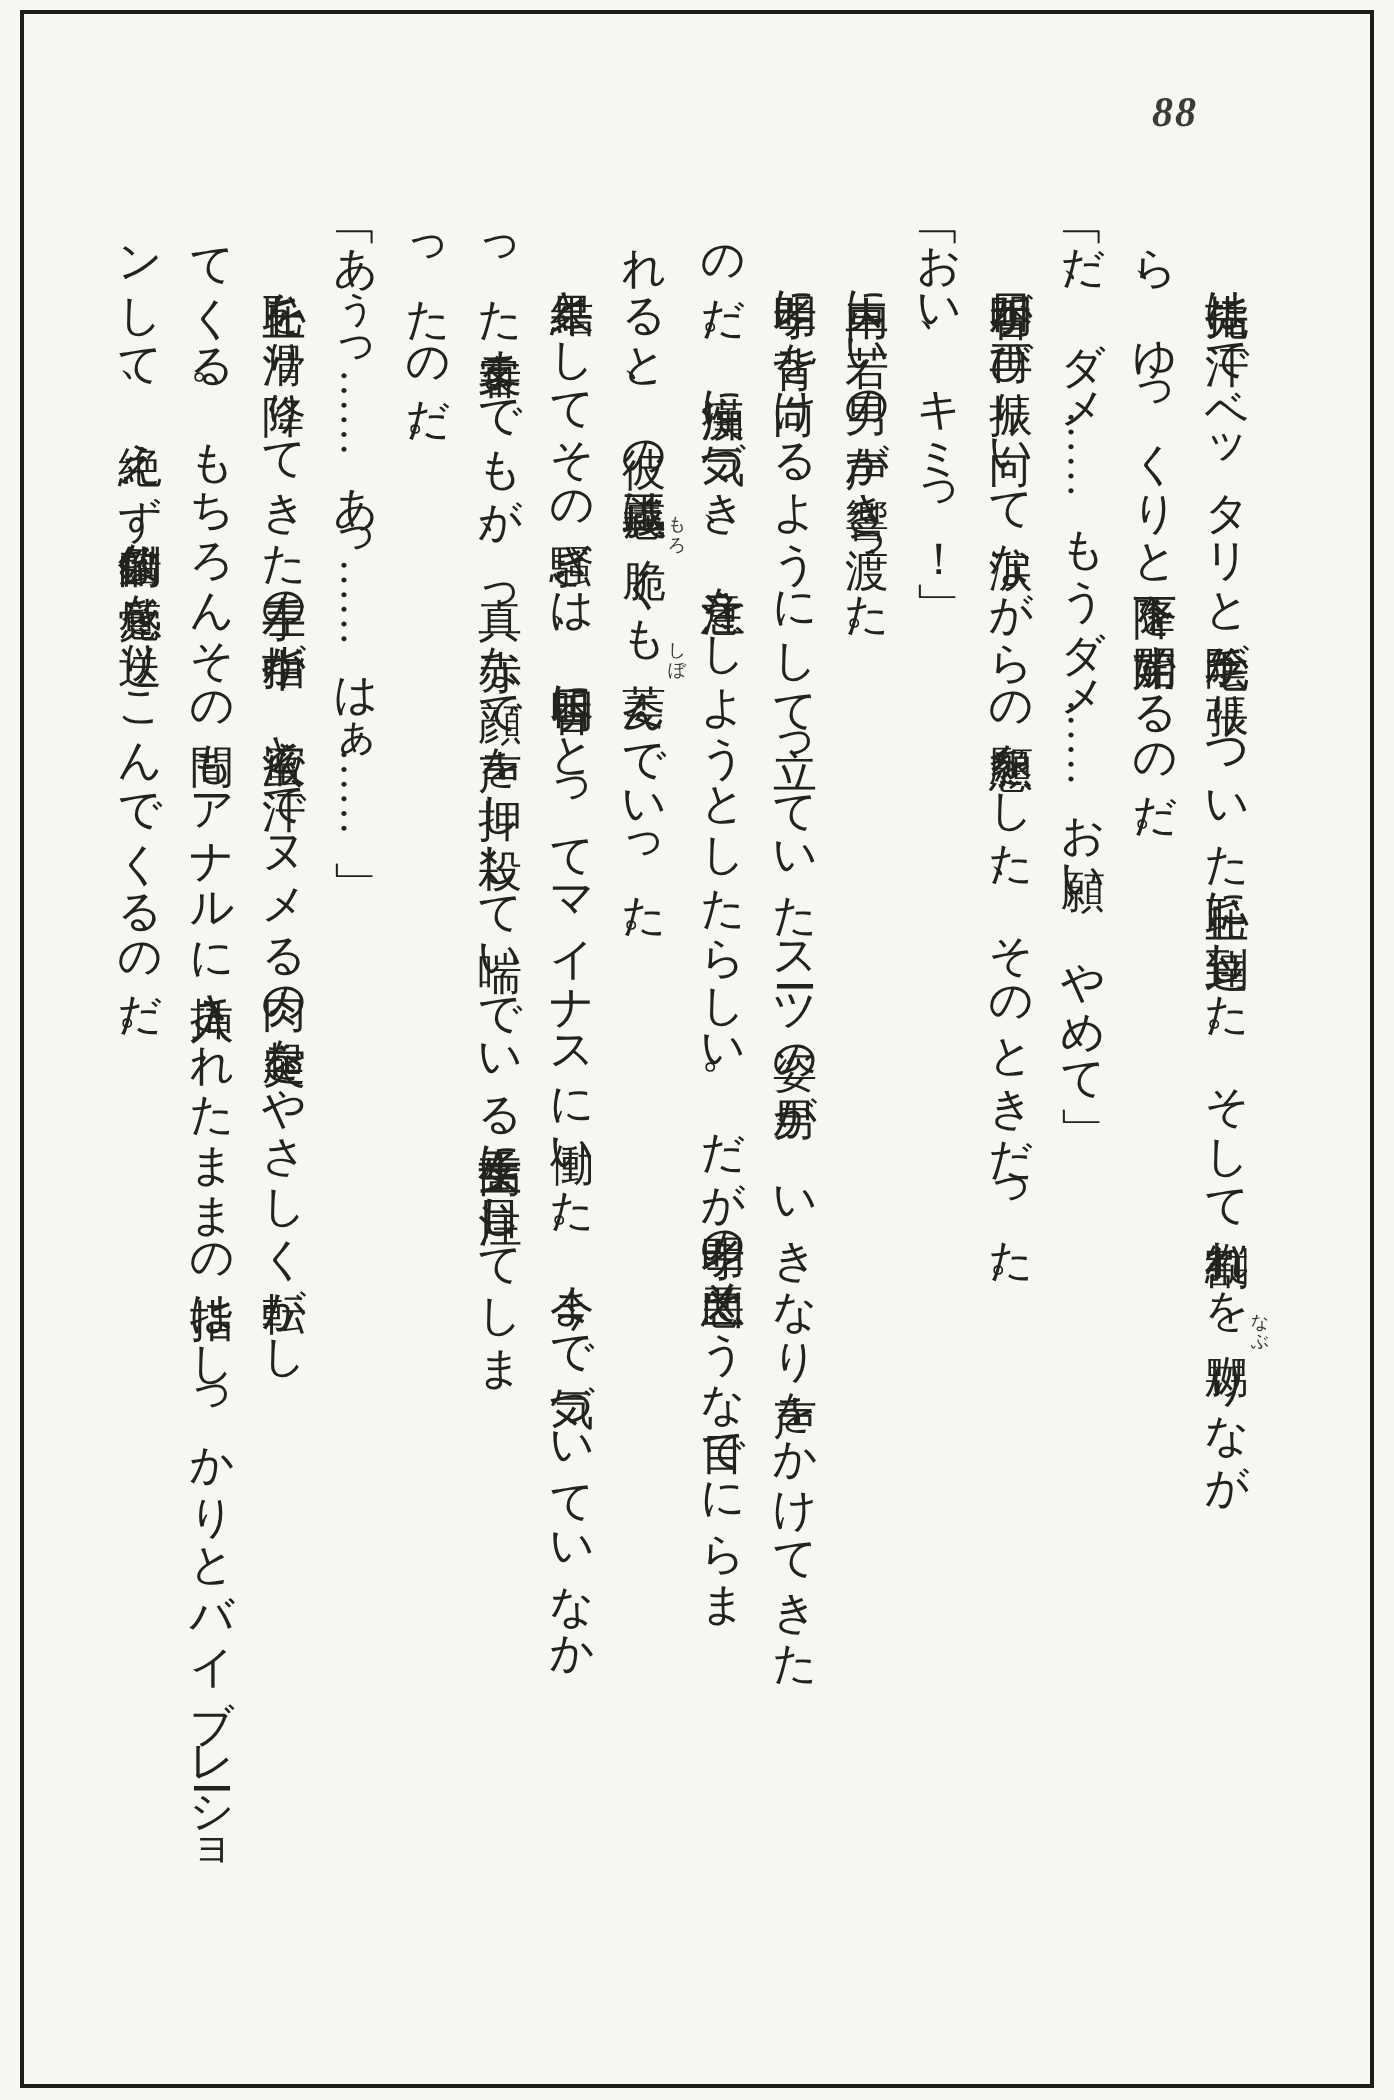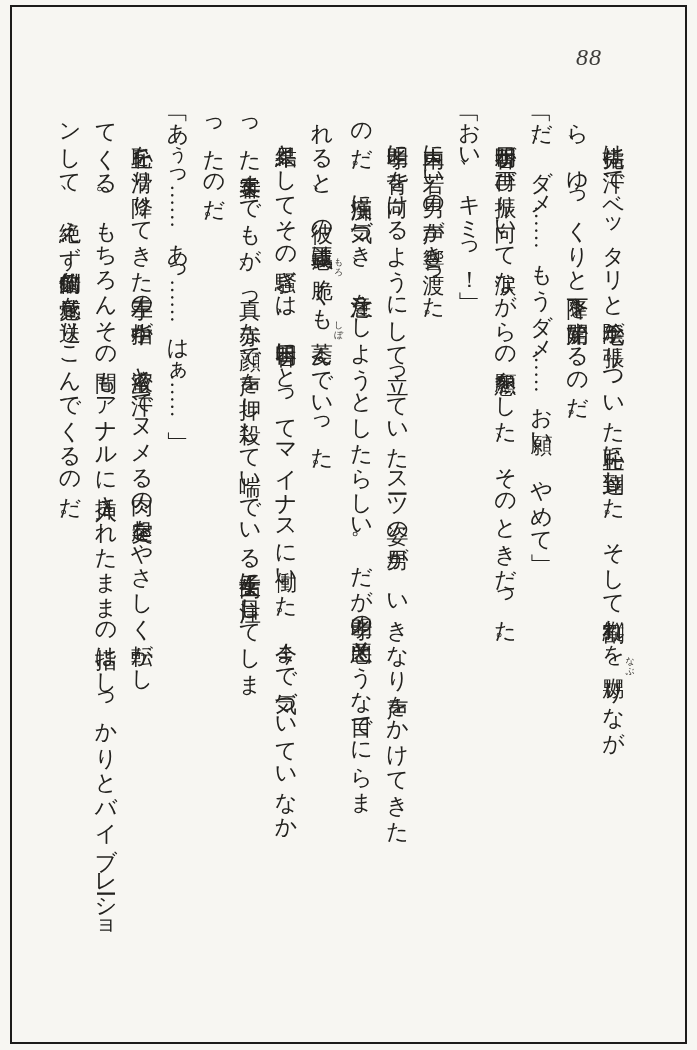--- a/index.html
+++ b/index.html
@@ -22,24 +22,25 @@
     width: 677px;
     height: 1039px;
     border: 2px solid #1d1c1a;
     box-sizing: border-box;
     pointer-events: none;
   }
   .page-num {
     position: absolute;
     top: 44px;
     left: 576px;
-    font-size: 24px;
+    font-size: 21px;
     font-style: italic;
     color: #3c3b38;
     letter-spacing: 1px;
+    font-weight: bold;
   }
   .text-body {
     position: absolute;
     top: 108px;
     right: 62px;
     height: 842px;
     writing-mode: vertical-rl;
     text-orientation: mixed;
     font-size: 22px;
     color: #23221f;

